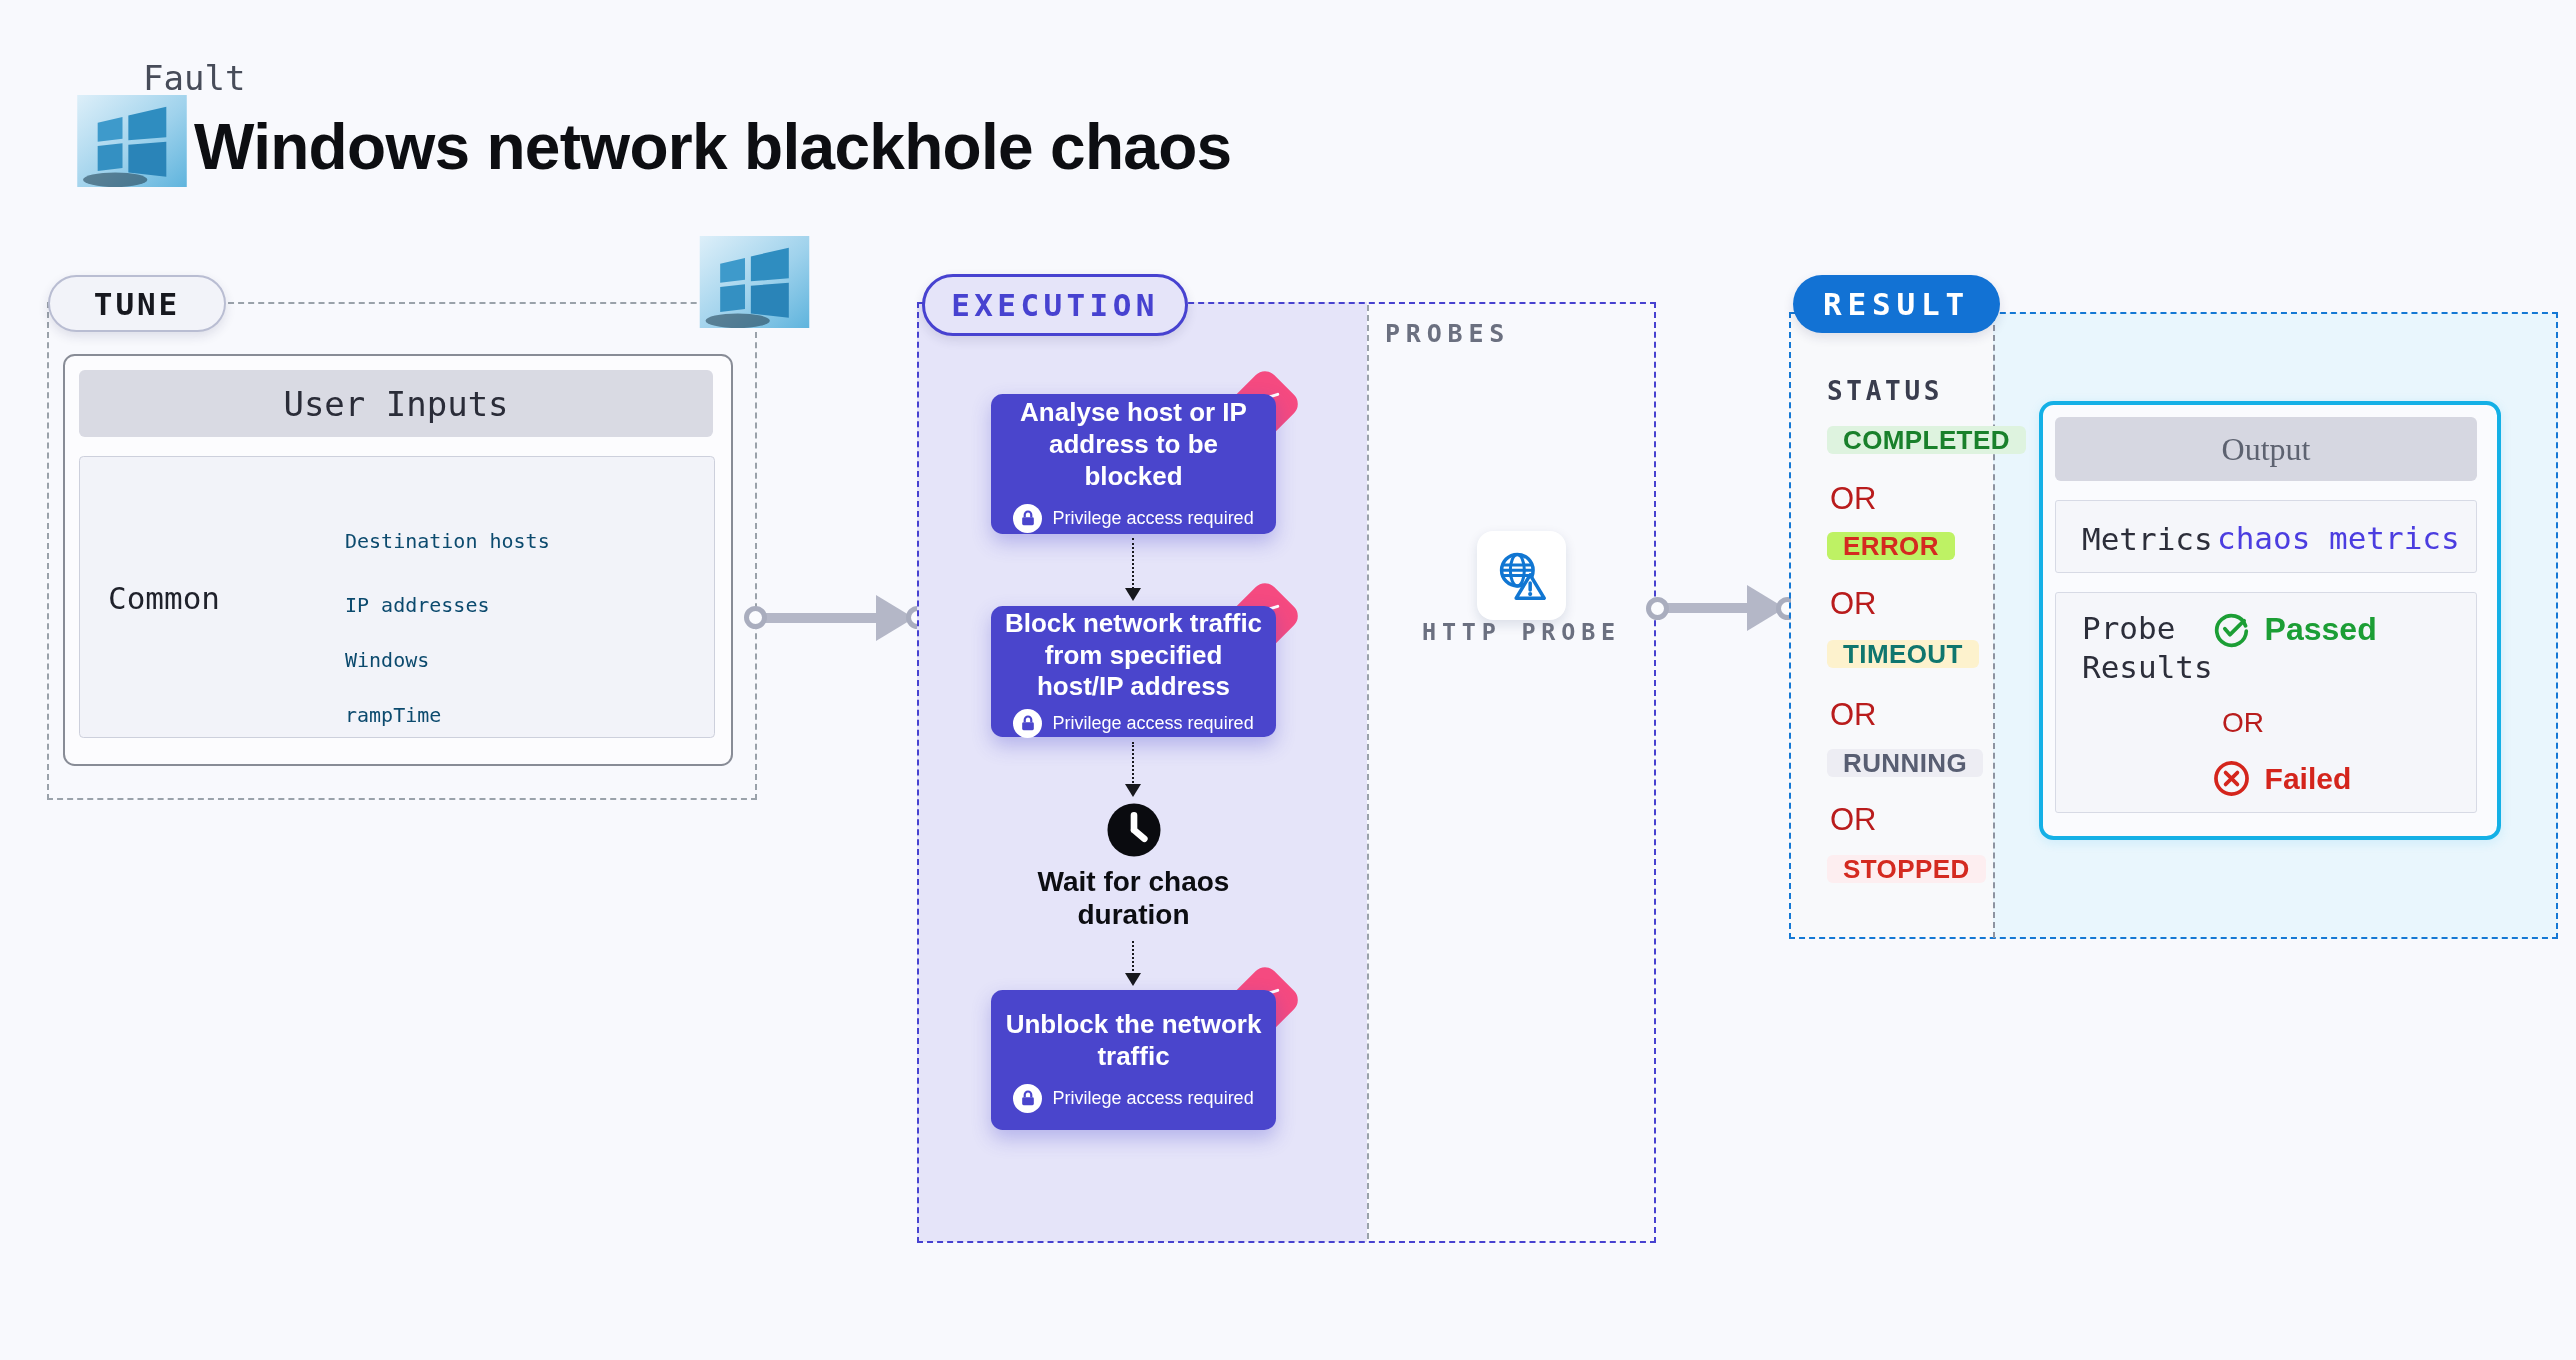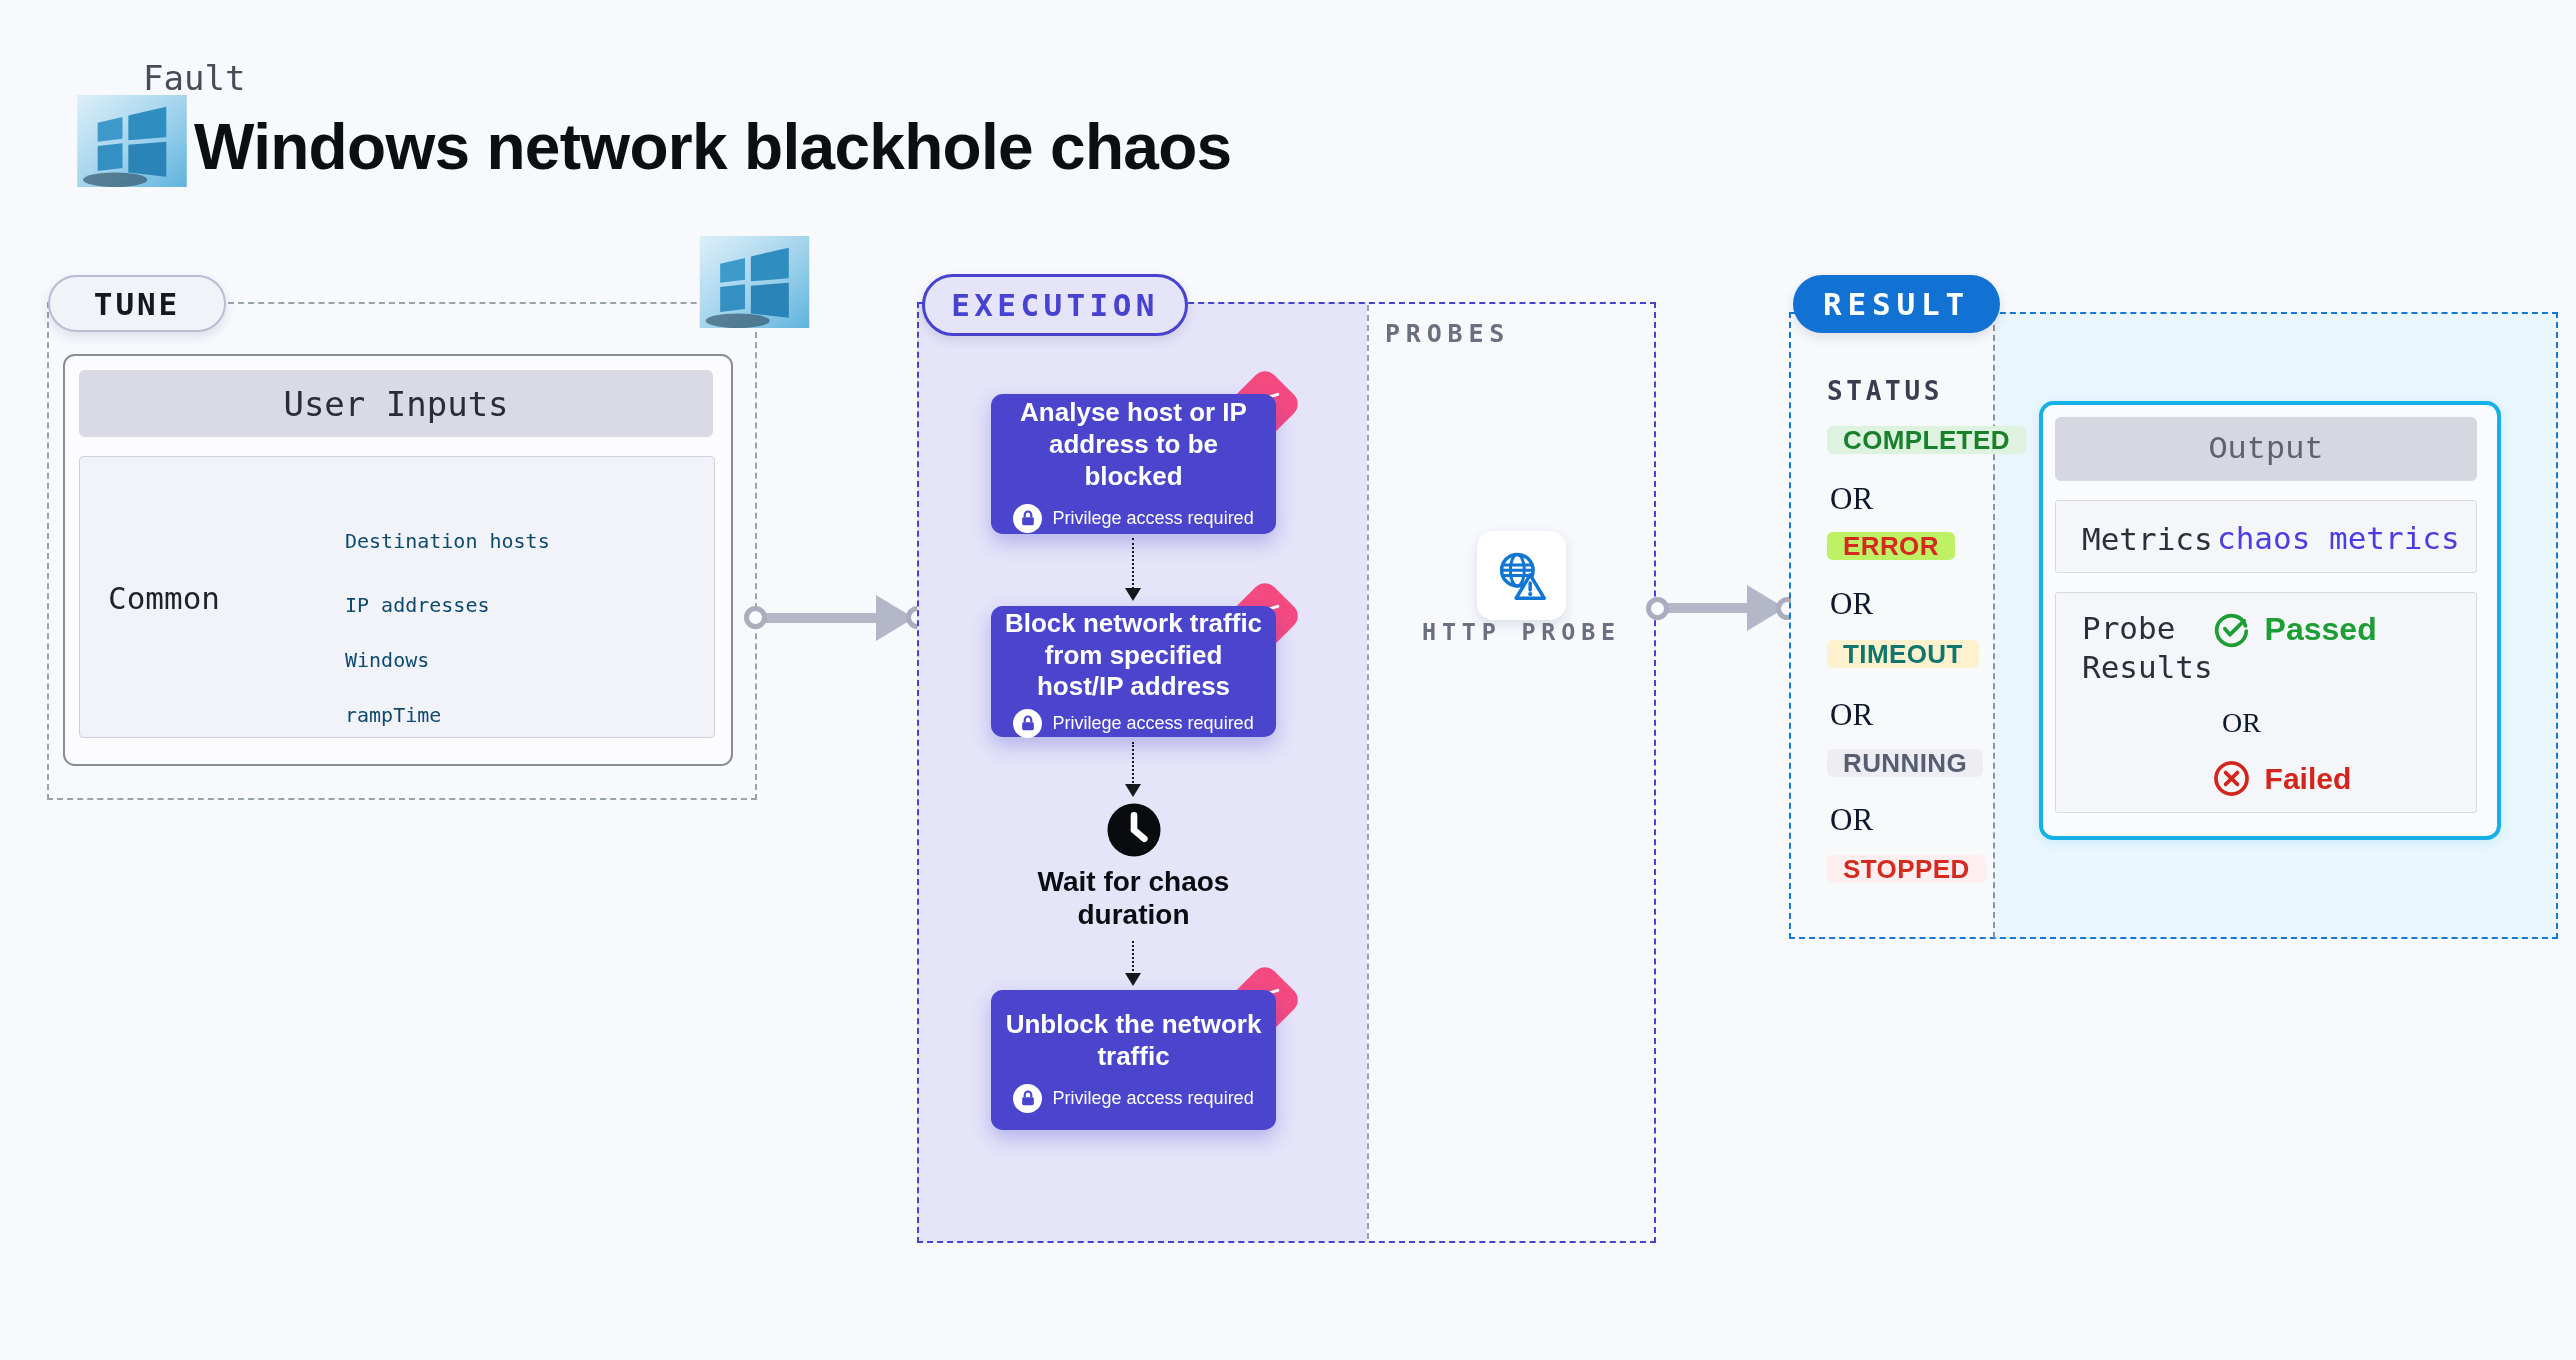--- a/index.html
+++ b/index.html
@@ -69,25 +69,25 @@
 
   
   .status-head{font-family:"DejaVu Sans Mono",monospace;font-weight:bold;font-size:26px;color:#3a3d4e;letter-spacing:3.7px;}
   .badge{display:inline-flex;align-items:center;height:28px;padding:0 16px;border-radius:5.8px;
          font-size:26px;font-weight:bold;letter-spacing:0.4px;}
   .b-success{background:#def3df;color:#19802b;}
   .b-error{background:#bef264;color:#d42a20;}
   .b-timeout{background:#fdf2cd;color:#0f766e;}
   .b-running{background:#ededf3;color:#585e72;}
   .b-stopped{background:#fdeef0;color:#d42a20;}
-  .or-text{font-family:Liberation Serif, serif;font-size:31px;color:#0f172a;}
+  .or-text{font-family:Liberation Sans, sans-serif;font-size:31px;color:#b91c1c;}
 
   .output-card{background:#fafbfe;border:4.4px solid #14b0e6;border-radius:14.6px;box-shadow:0 2.9px 10.2px rgba(20,170,230,.12);}
   .output-header{background:#d6d7e1;border-radius:5.8px;display:flex;align-items:center;justify-content:center;
-                 font-family:Liberation Mono, monospace;font-size:32px;color:#5d6270;}
+                 font-family:Liberation Serif, serif;font-size:32px;color:#5d6270;}
   .output-row{background:#f5f6fa;border:1.5px solid #d7dae5;border-radius:2.9px;box-sizing:border-box;}
   .row-label{font-family:"DejaVu Sans Mono",monospace;font-size:31px;color:#2c2e3a;line-height:1.25;}
   .metrics-link{font-family:"DejaVu Sans Mono",monospace;font-size:31px;color:#4b3de0;}
   .pr-item{display:flex;align-items:center;gap:14.6px;}
   .pr-passed{color:#1c9e35;font-size:32px;font-weight:bold;}
   .pr-failed{color:#d4251c;font-size:30px;font-weight:bold;}
 </style>
 </head>
 <body>
 

